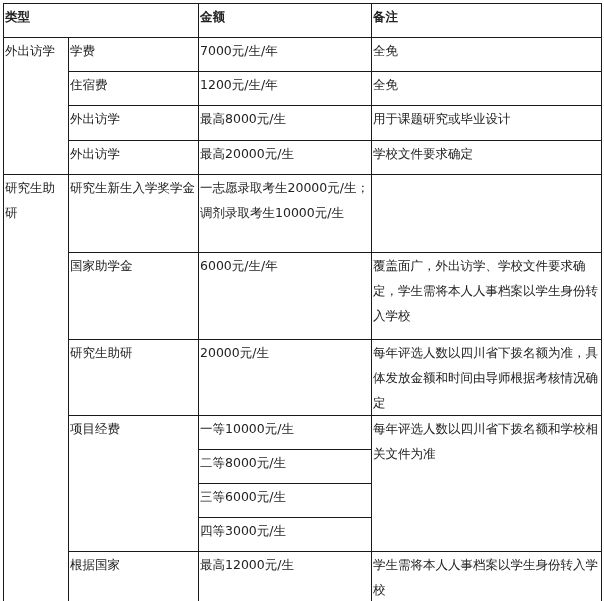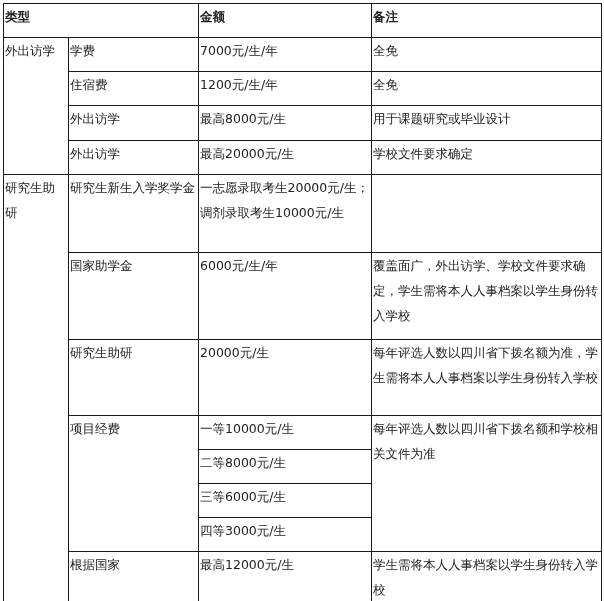--- a/index.html
+++ b/index.html
@@ -77,21 +77,21 @@
       <td class="pad"></td>
     </tr>
     <tr style="height:87px">
       <td class="mid">国家助学金</td>
       <td class="mid">6000元/生/年</td>
       <td class="pad">覆盖面广，外出访学、学校文件要求确定，学生需将本人人事档案以学生身份转入学校</td>
     </tr>
     <tr style="height:76px">
       <td class="mid">研究生助研</td>
       <td class="mid">20000元/生</td>
-      <td class="pad">每年评选人数以四川省下拨名额为准，学生需将本人人事档案以学生身份转入学校</td>
+      <td class="pad">每年评选人数以四川省下拨名额为准，具体发放金额和时间由导师根据考核情况确定</td>
     </tr>
     <tr style="height:34px">
       <td rowspan="4" class="mid">项目经费</td>
       <td>一等10000元/生</td>
       <td rowspan="4" class="mid">每年评选人数以四川省下拨名额和学校相关文件为准</td>
     </tr>
     <tr style="height:34px">
       <td>二等8000元/生</td>
     </tr>
     <tr style="height:34px">

